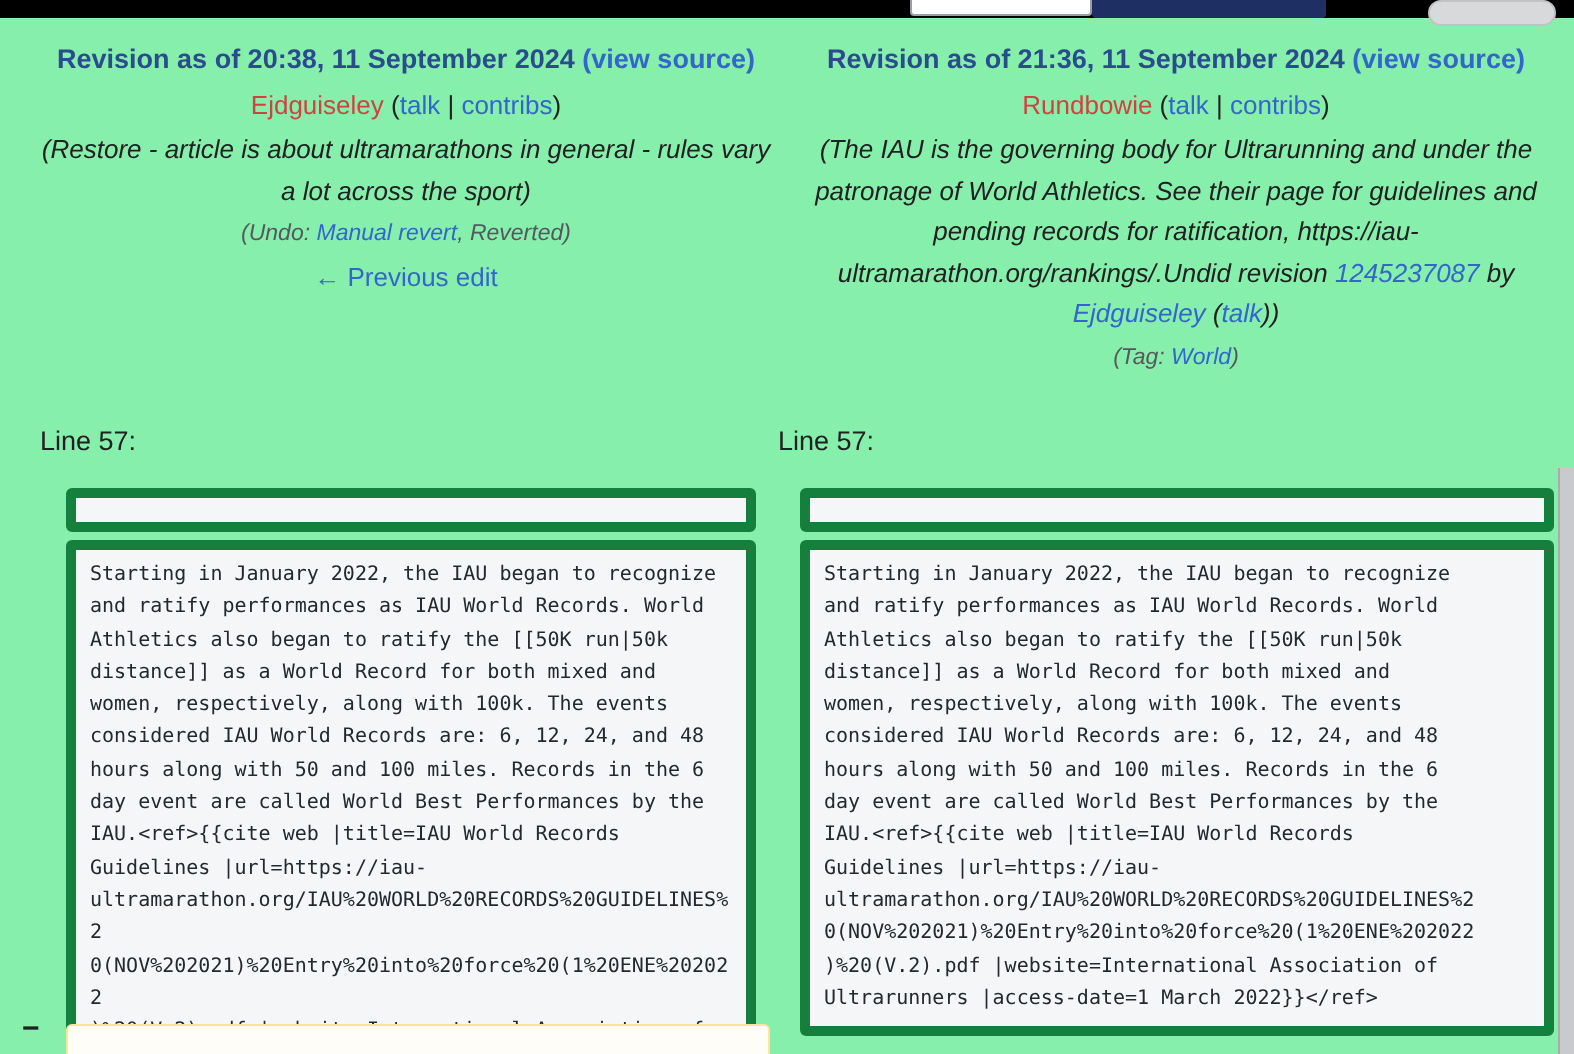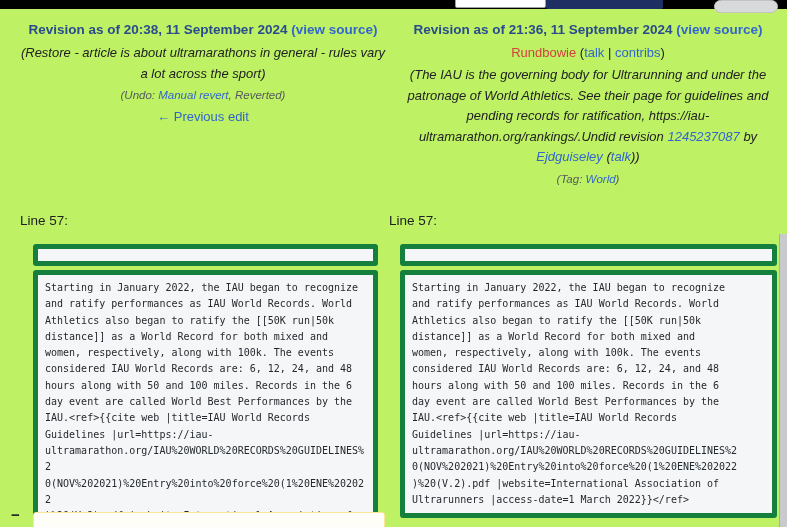--- a/index.html
+++ b/index.html
@@ -1,19 +1,19 @@
 <!DOCTYPE html>
 <html><head>
 <meta charset="utf-8">
 <style>
   * { margin:0; padding:0; box-sizing:border-box; }
   html,body { background:#fff; }
   #screen {
     position:relative; width:787px; height:527px; overflow:hidden;
-    background:#bef264; font-family:"Liberation Sans", sans-serif; color:#202122;
+    background:#86efac; font-family:"Liberation Sans", sans-serif; color:#202122;
   }
   
   .topbar { position:absolute; left:0; top:0; width:787px; height:9px; background:#000; }
   .search-input {
     position:absolute; left:455px; top:-6px; width:91px; height:14px;
     background:#fff; border:1px solid #9aa0a6; border-radius:2px;
   }
   .search-btn {
     position:absolute; left:546px; top:-6px; width:117px; height:15px;
     background:#1d2f63; border-top:1px solid #46598f; border-radius:2px;
@@ -72,20 +72,21 @@
 
   <div class="topbar">
     <div class="search-input"></div>
     <div class="search-btn"></div>
     <div class="chrome-tab"></div>
   </div>
   <div class="scrollbar"></div>
 
   <div class="rev-col left">
     <div class="rev-title"><span>Revision as of 20:38, 11 September 2024 </span><a class="lnk">(view source)</a></div>
+    <div class="userline"><a class="redlink">Ejdguiseley</a><span> (</span><a class="lnk">talk</a><span> | </span><a class="lnk">contribs</a><span>)</span></div>
     <div class="comment">(Restore - article is about ultramarathons in general - rules vary a lot across the sport)</div>
     <div class="tagsline"><span>(Undo: </span><a class="lnk">Manual revert</a><span>, Reverted)</span></div>
     <div class="navline"><a class="lnk">← Previous edit</a></div>
   </div>
 
   <div class="rev-col right">
     <div class="rev-title"><span>Revision as of 21:36, 11 September 2024 </span><a class="lnk">(view source)</a></div>
     <div class="userline"><a class="redlink">Rundbowie</a><span> (</span><a class="lnk">talk</a><span> | </span><a class="lnk">contribs</a><span>)</span></div>
     <div class="comment"><span>(The IAU is the governing body for Ultrarunning and under the patronage of World Athletics. See their page for guidelines and pending records for ratification, https://iau-ultramarathon.org/rankings/.Undid revision </span><a class="lnk">1245237087</a><span> by </span><a class="lnk">Ejdguiseley</a><span> (</span><a class="lnk">talk</a><span>))</span></div>
     <div class="tagsline"><span>(Tag: </span><a class="lnk">World</a><span>)</span></div>

